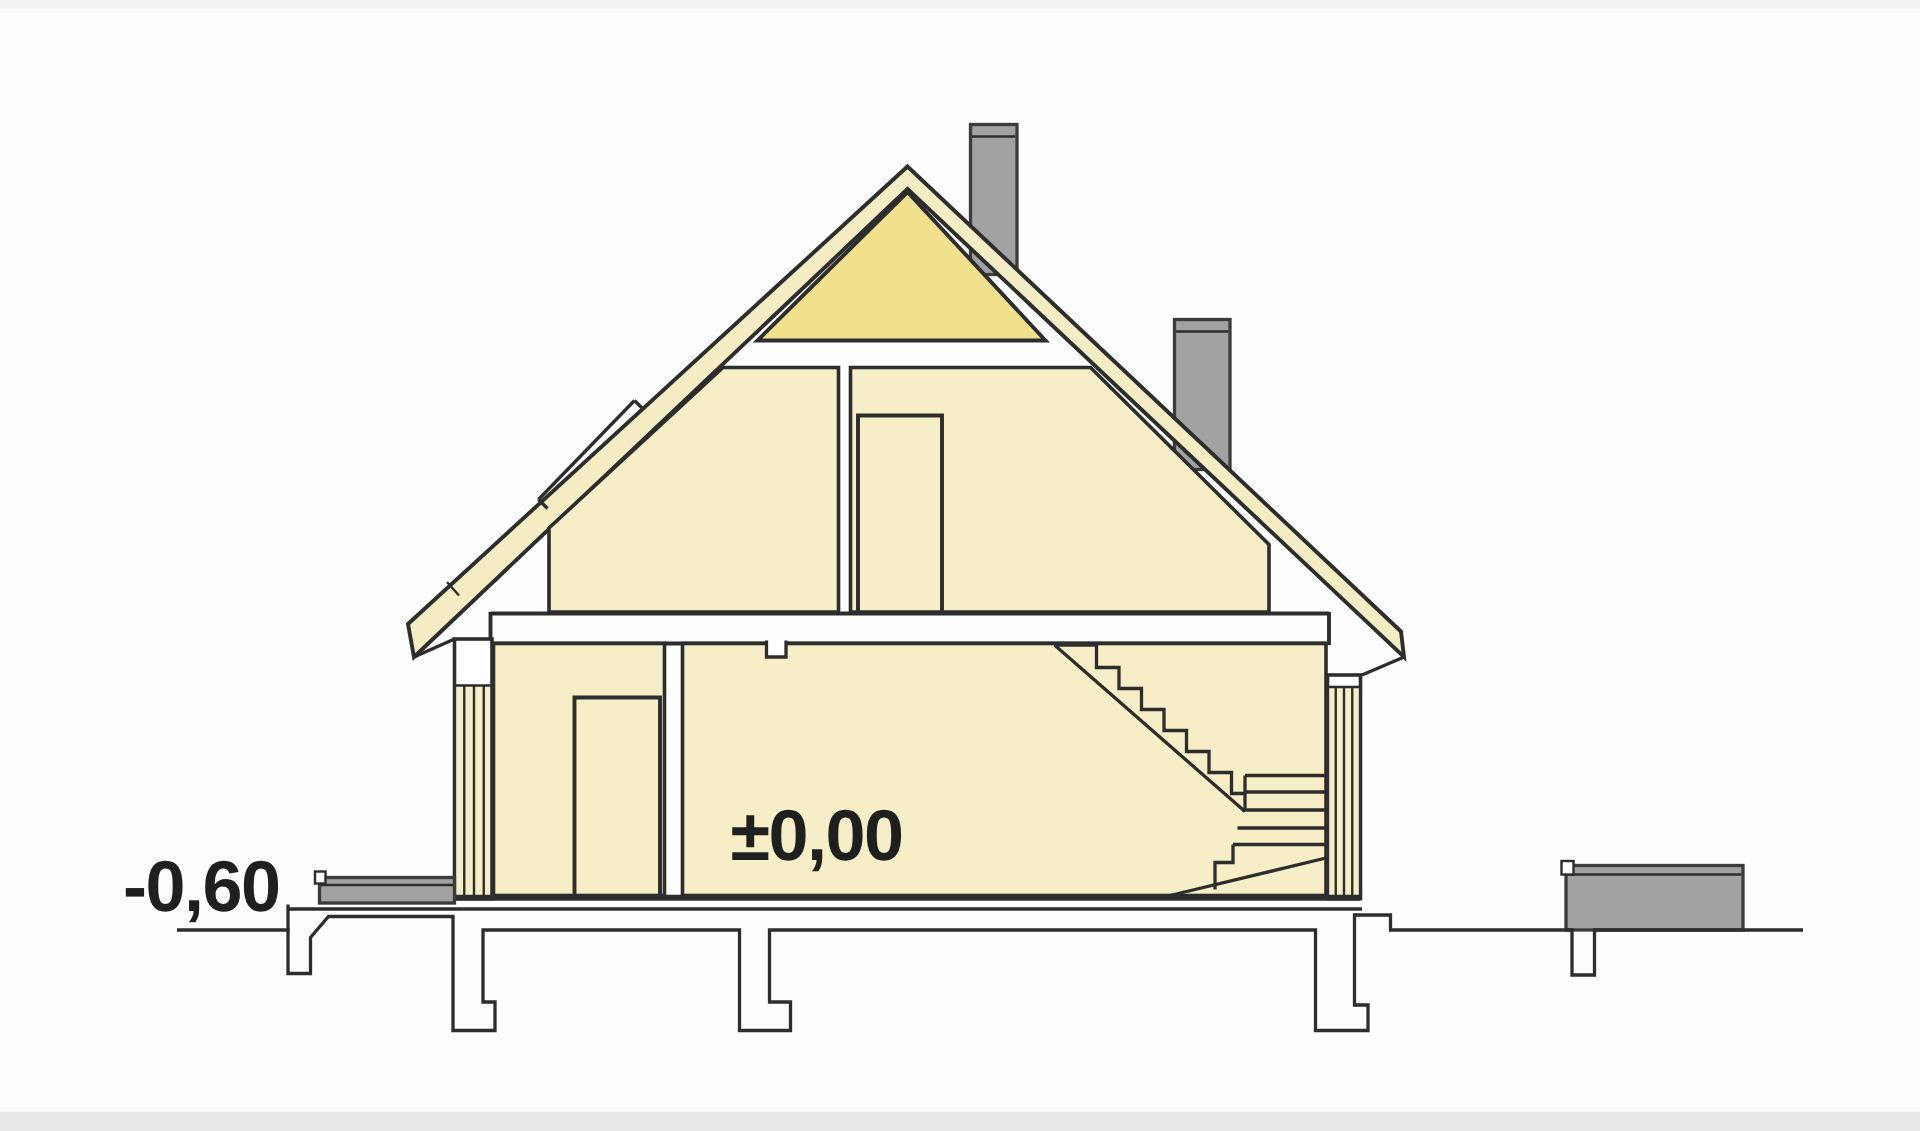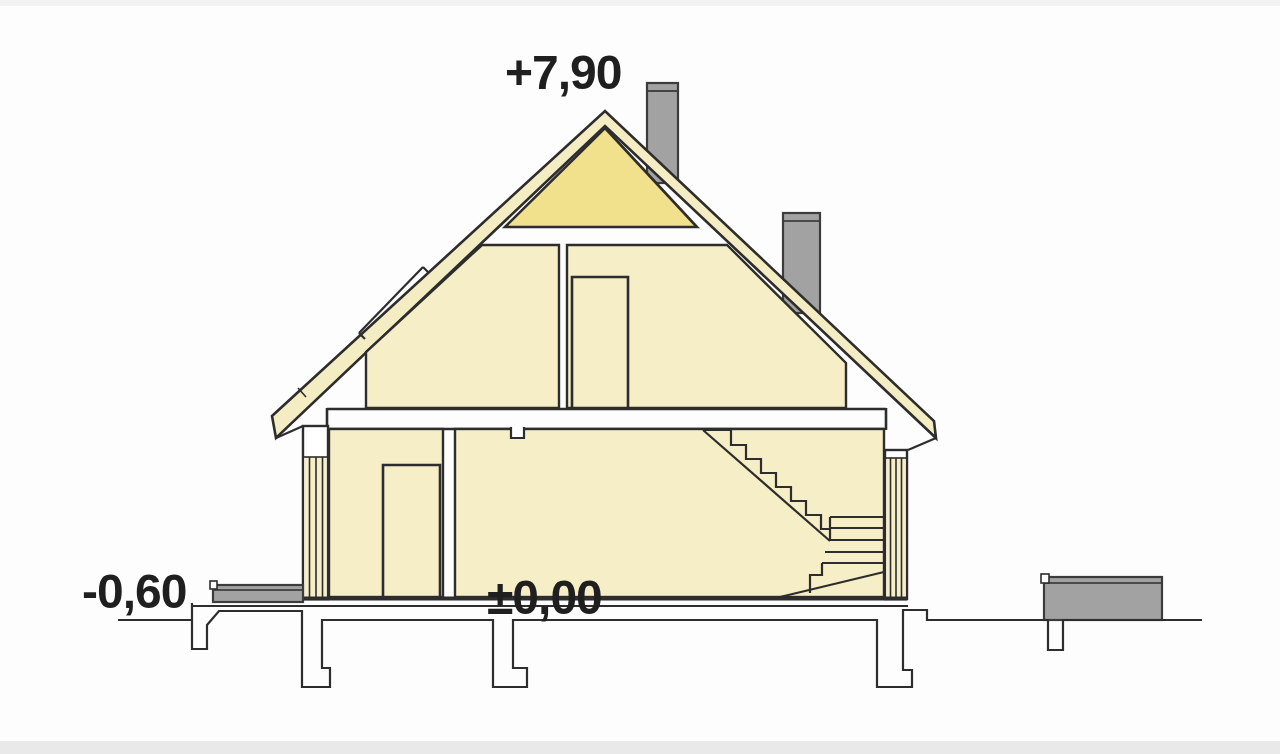--- a/index.html
+++ b/index.html
@@ -119,16 +119,15 @@
 
     <line class="ln ln2" x1="118" y1="620" x2="193" y2="620"></line>
 
     <path class="ln ln2" fill="none" d="M192,603 V649 H207 V625 L219,611 H302 V687 H330 V668 H322 V620
              H493 V687 H527 V668 H513 V620
              H877 V687 H912 V670 H903 V610 H927 V620
              H1048 V650 H1063 V620 H1202"></path>
 
   </svg>
 
-  <div class="lbl" style="left:505px;top:49px;">+7,90</div>
-  <div class="lbl" style="left:487px;top:574px;">±0,00</div>
+  <div class="lbl" style="left:487px;top:534px;">±0,00</div>
   <div class="lbl" style="left:82px;top:568px;">-0,60</div>
 </div>
 
 </body></html>

